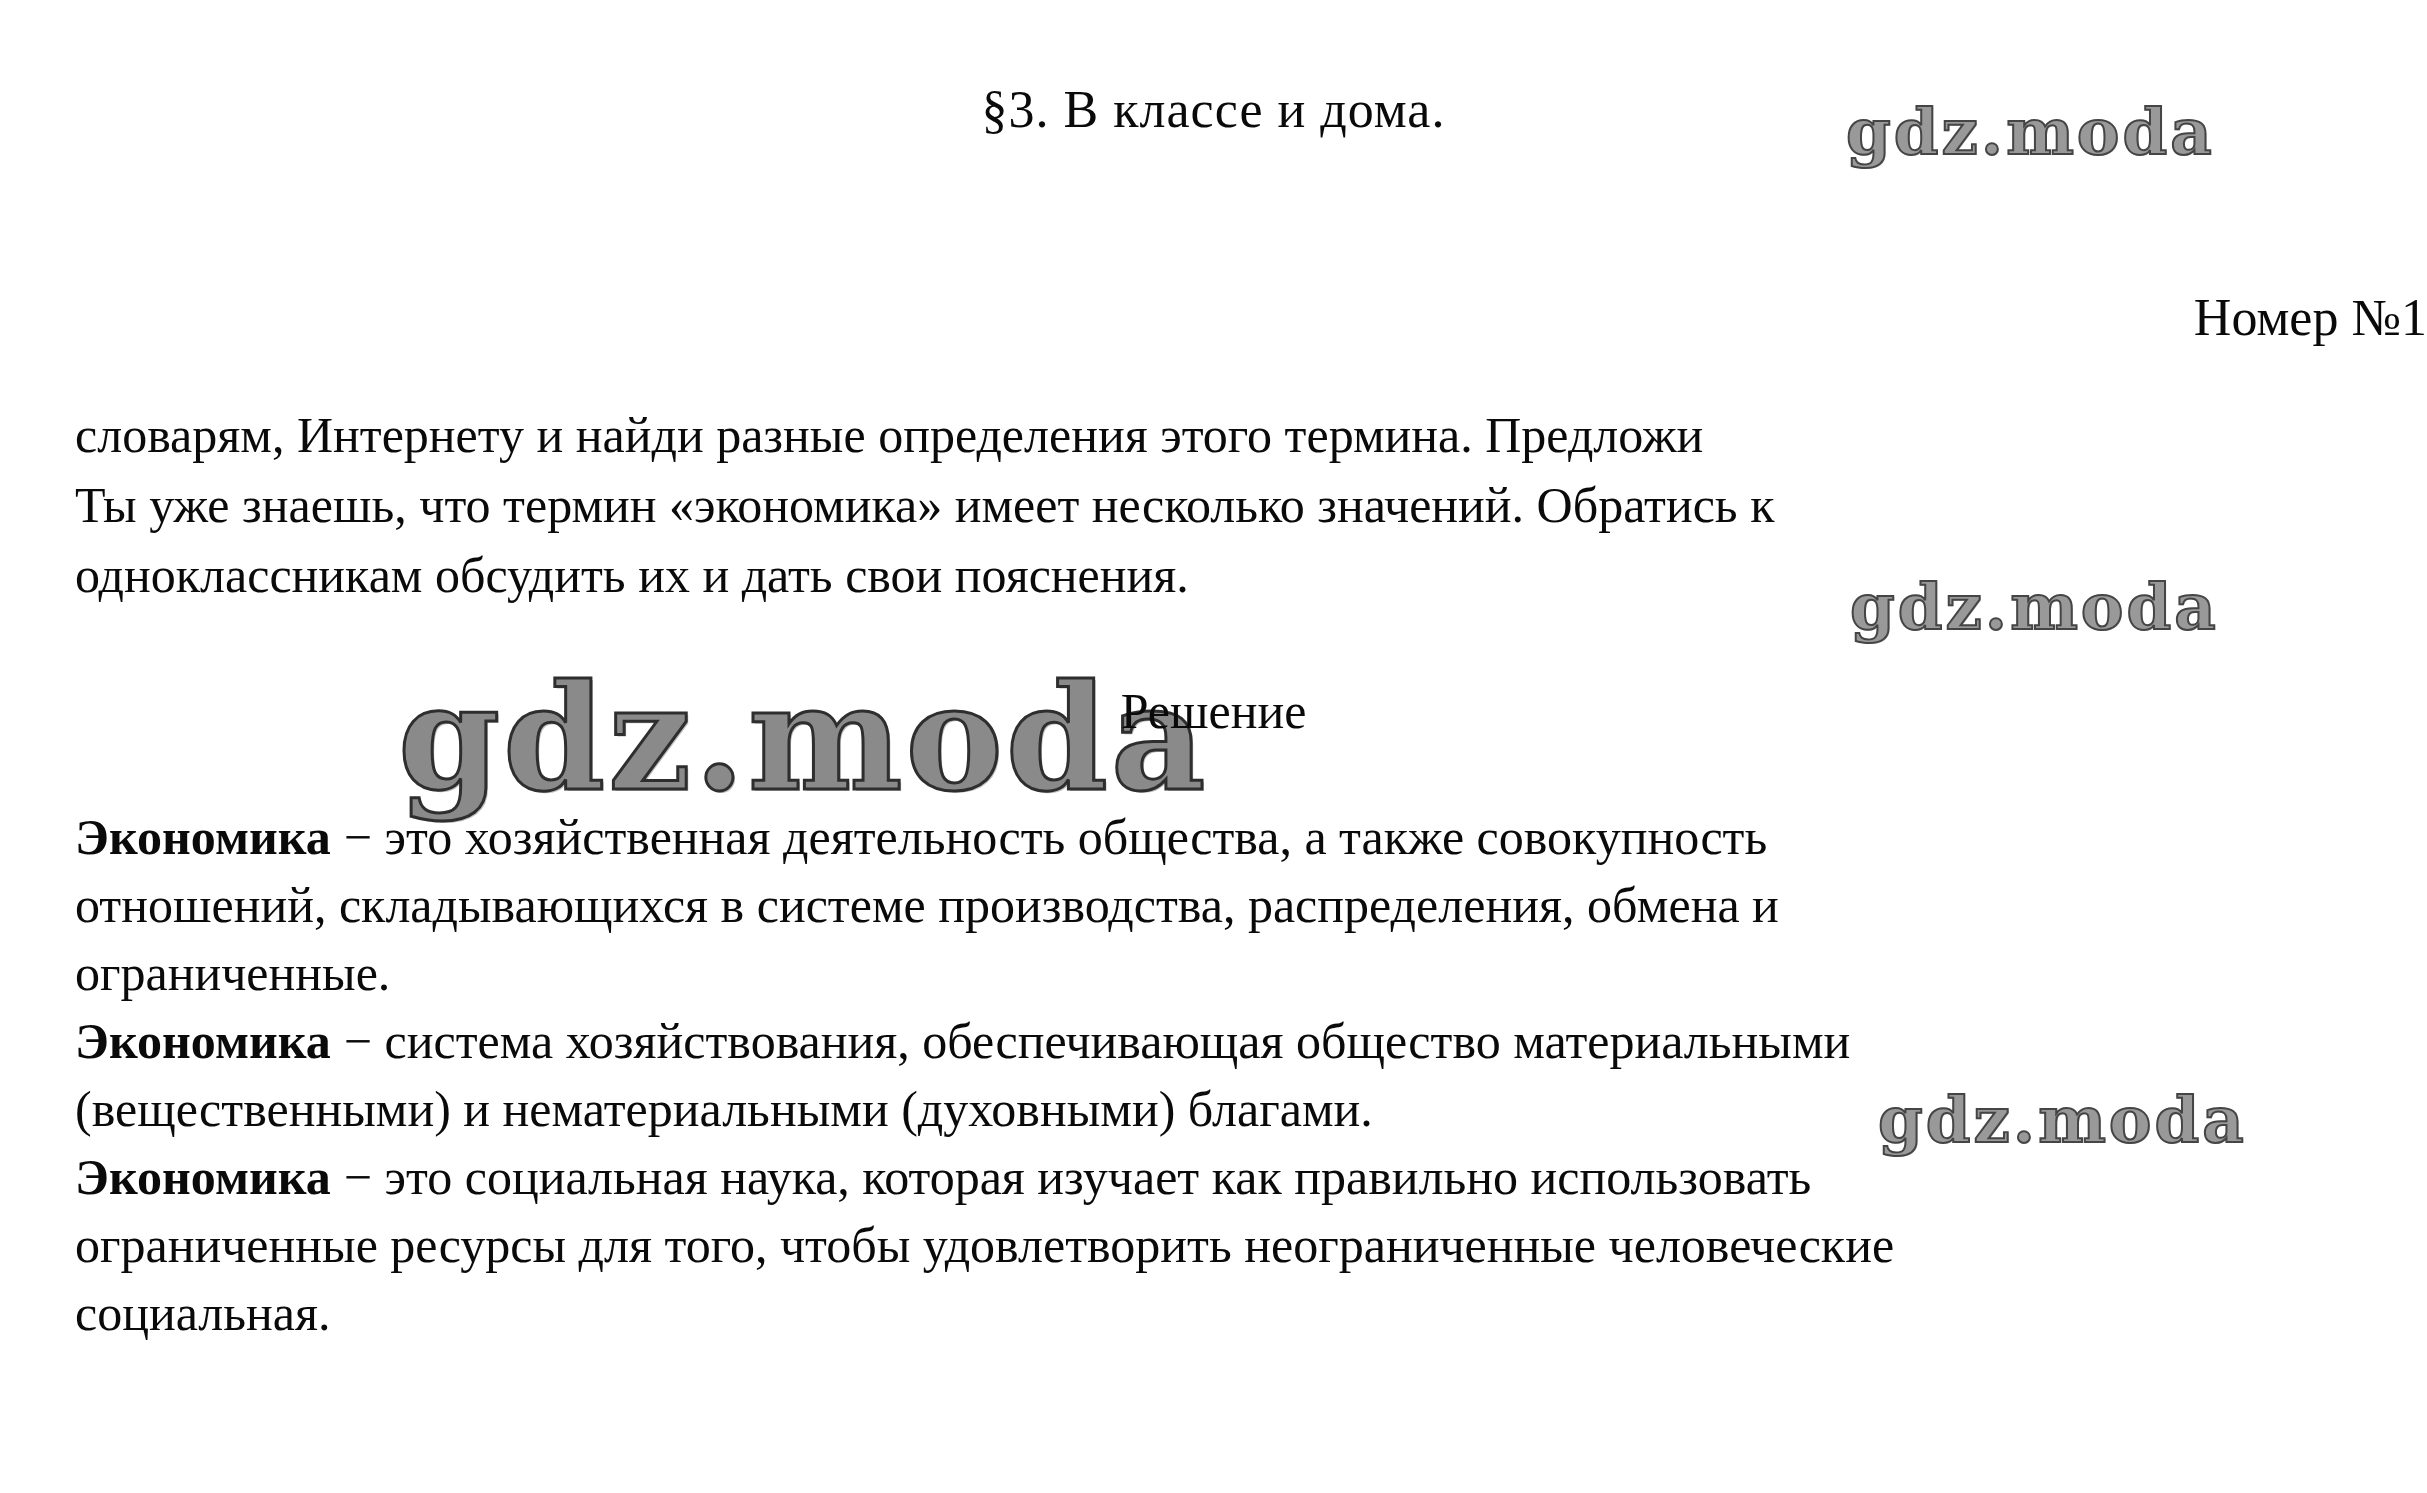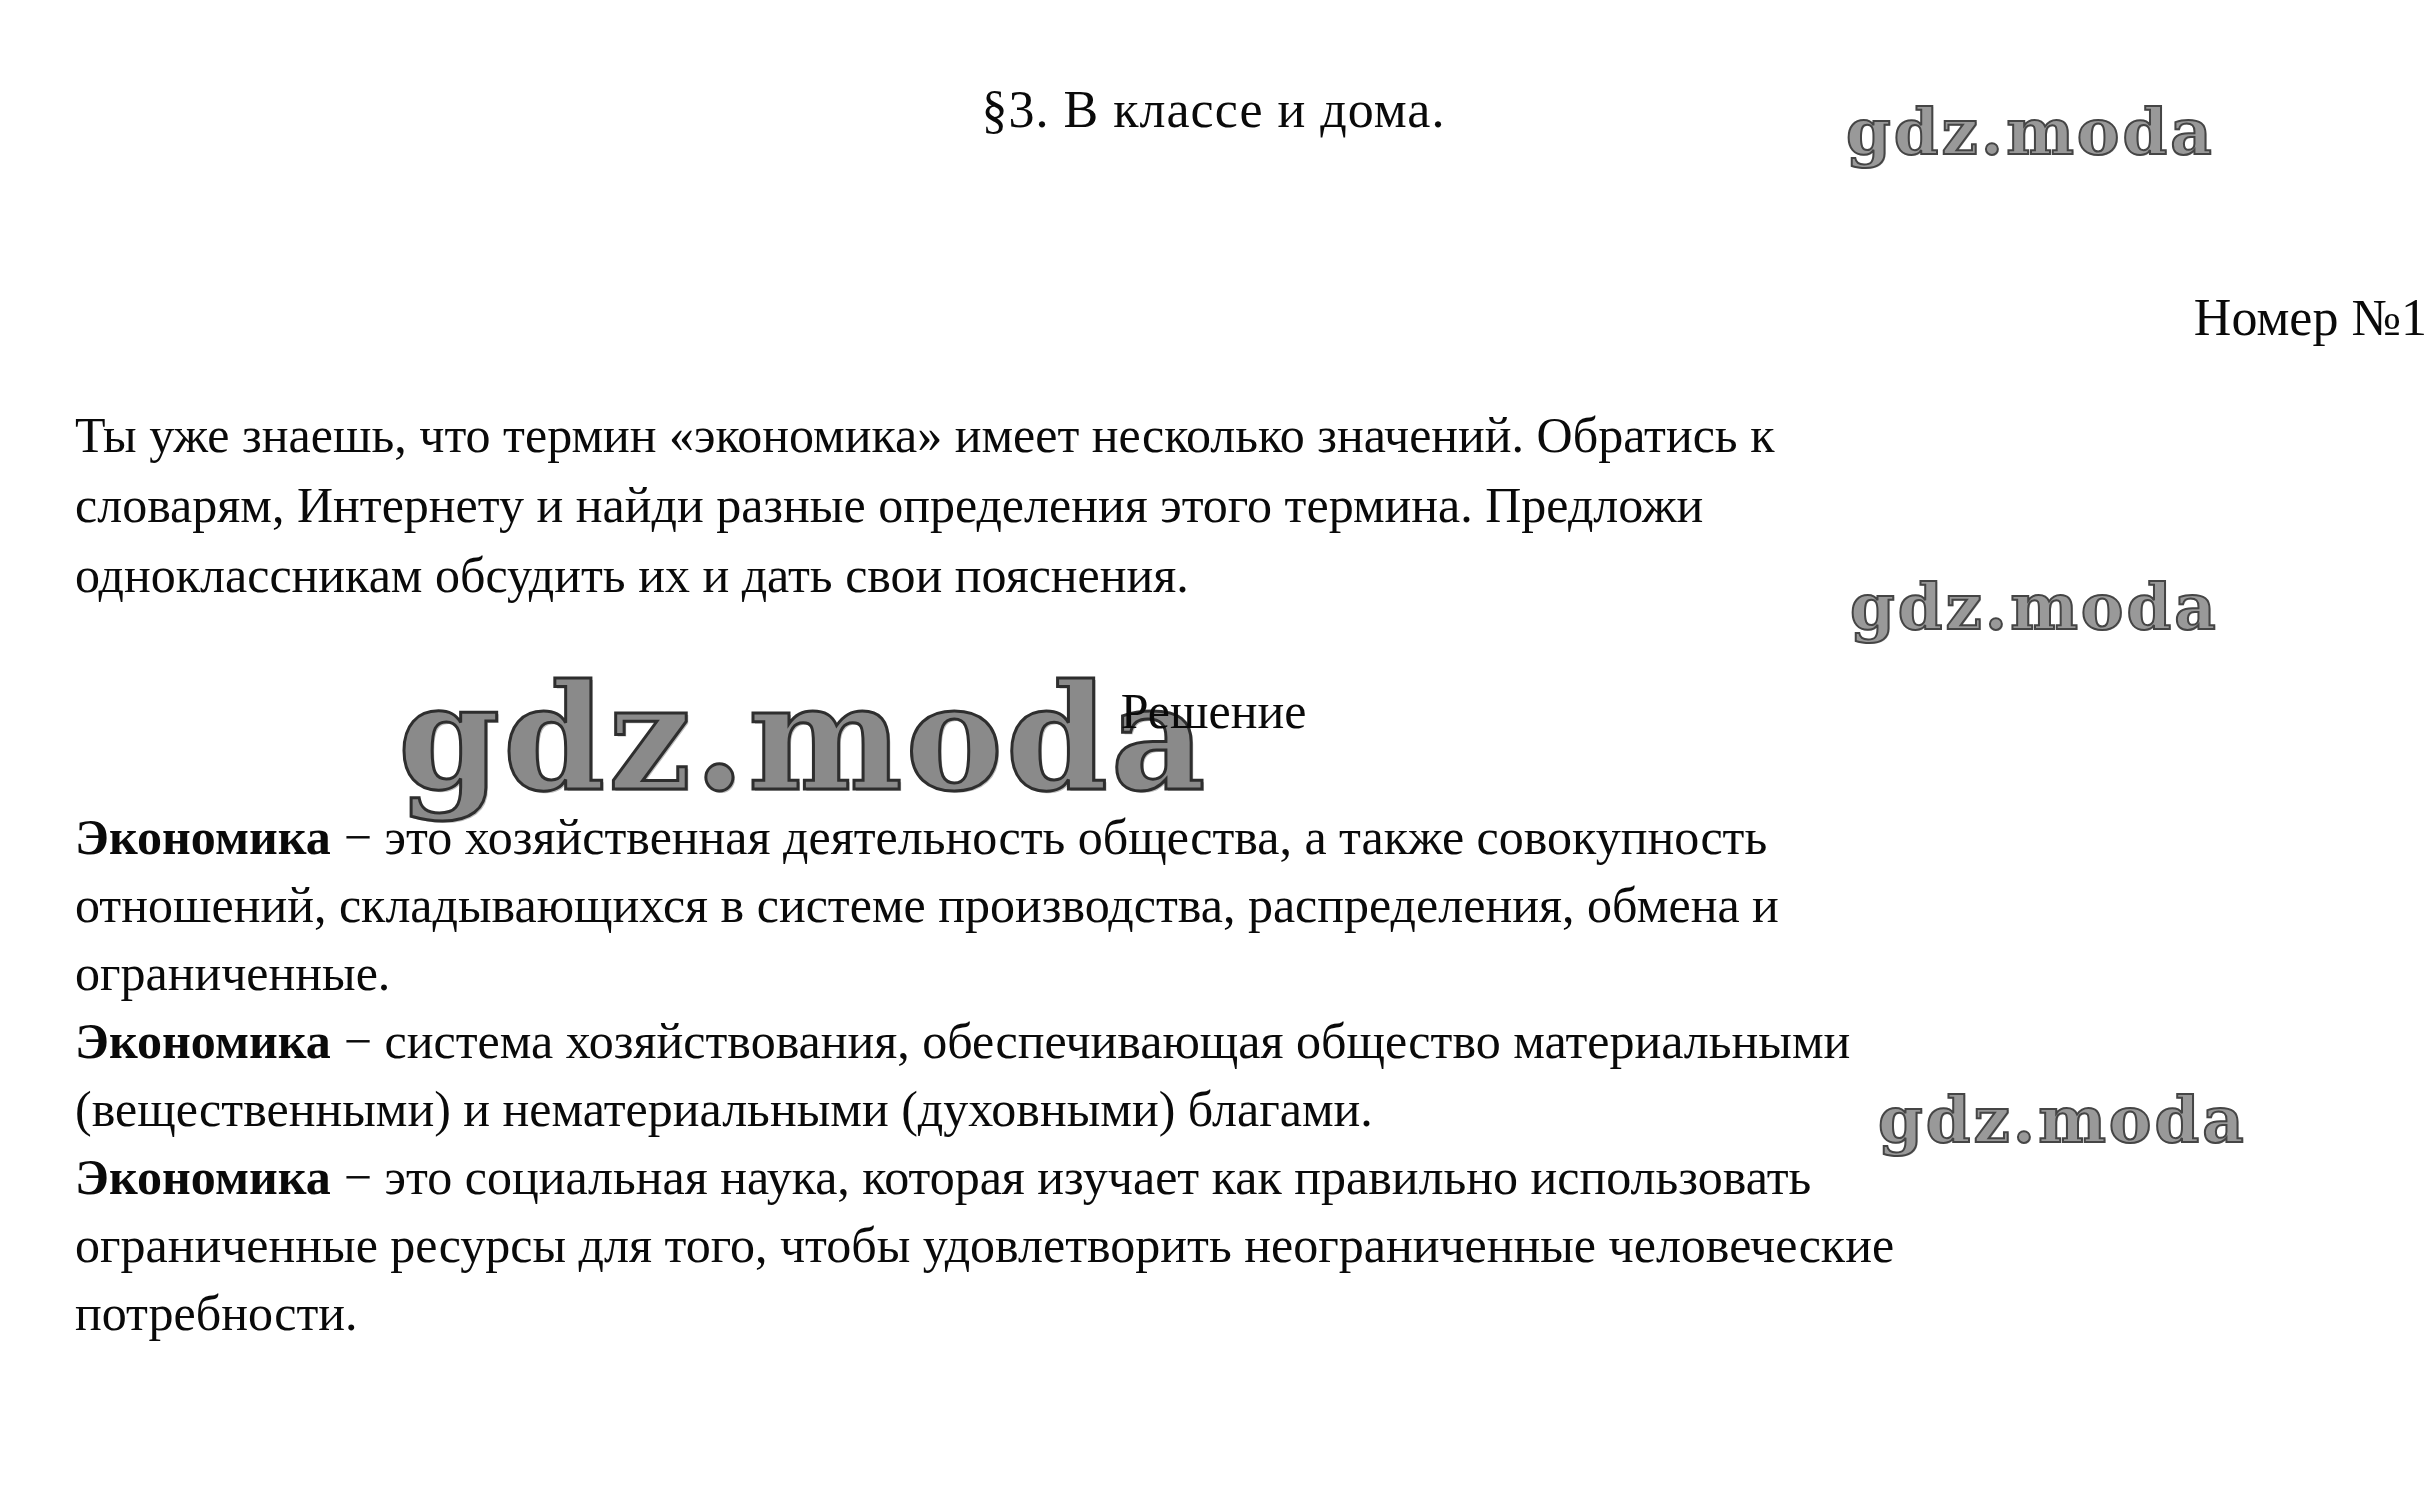--- a/index.html
+++ b/index.html
@@ -97,22 +97,22 @@
 </style>
 </head>
 <body>
 
 <div class="doc-title">§3. В классе и дома.</div>
 <div class="wm wm-small wm-top-right">gdz.moda</div>
 
 <div class="task-number">Номер №1</div>
 
 <div class="question-block">
+  <div class="text-line">словарям, Интернету и найди разные определения этого термина. Предложи</div>
   <div class="text-line">Ты уже знаешь, что термин «экономика» имеет несколько значений. Обратись к</div>
-  <div class="text-line">словарям, Интернету и найди разные определения этого термина. Предложи</div>
   <div class="text-line">одноклассникам обсудить их и дать свои пояснения.</div>
 </div>
 <div class="wm wm-small wm-mid-right">gdz.moda</div>
 
 <div class="wm wm-big">gdz.moda</div>
 <div class="solution-label">Решение</div>
 
 <div class="answer-block">
   <div class="text-line">
     <span class="def-term">Экономика</span><span class="def-rest">− это хозяйственная деятельность общества, а также совокупность</span>
@@ -122,15 +122,15 @@
 
   <div class="text-line">
     <span class="def-term">Экономика</span><span class="def-rest">− система хозяйствования, обеспечивающая общество материальными</span>
   </div>
   <div class="text-line">(вещественными) и нематериальными (духовными) благами.</div>
 
   <div class="text-line">
     <span class="def-term">Экономика</span><span class="def-rest">− это социальная наука, которая изучает как правильно использовать</span>
   </div>
   <div class="text-line">ограниченные ресурсы для того, чтобы удовлетворить неограниченные человеческие</div>
-  <div class="text-line">потребности.</div>
+  <div class="text-line">социальная.</div>
 </div>
 <div class="wm wm-small wm-lower-right">gdz.moda</div>
 
 </body></html>

